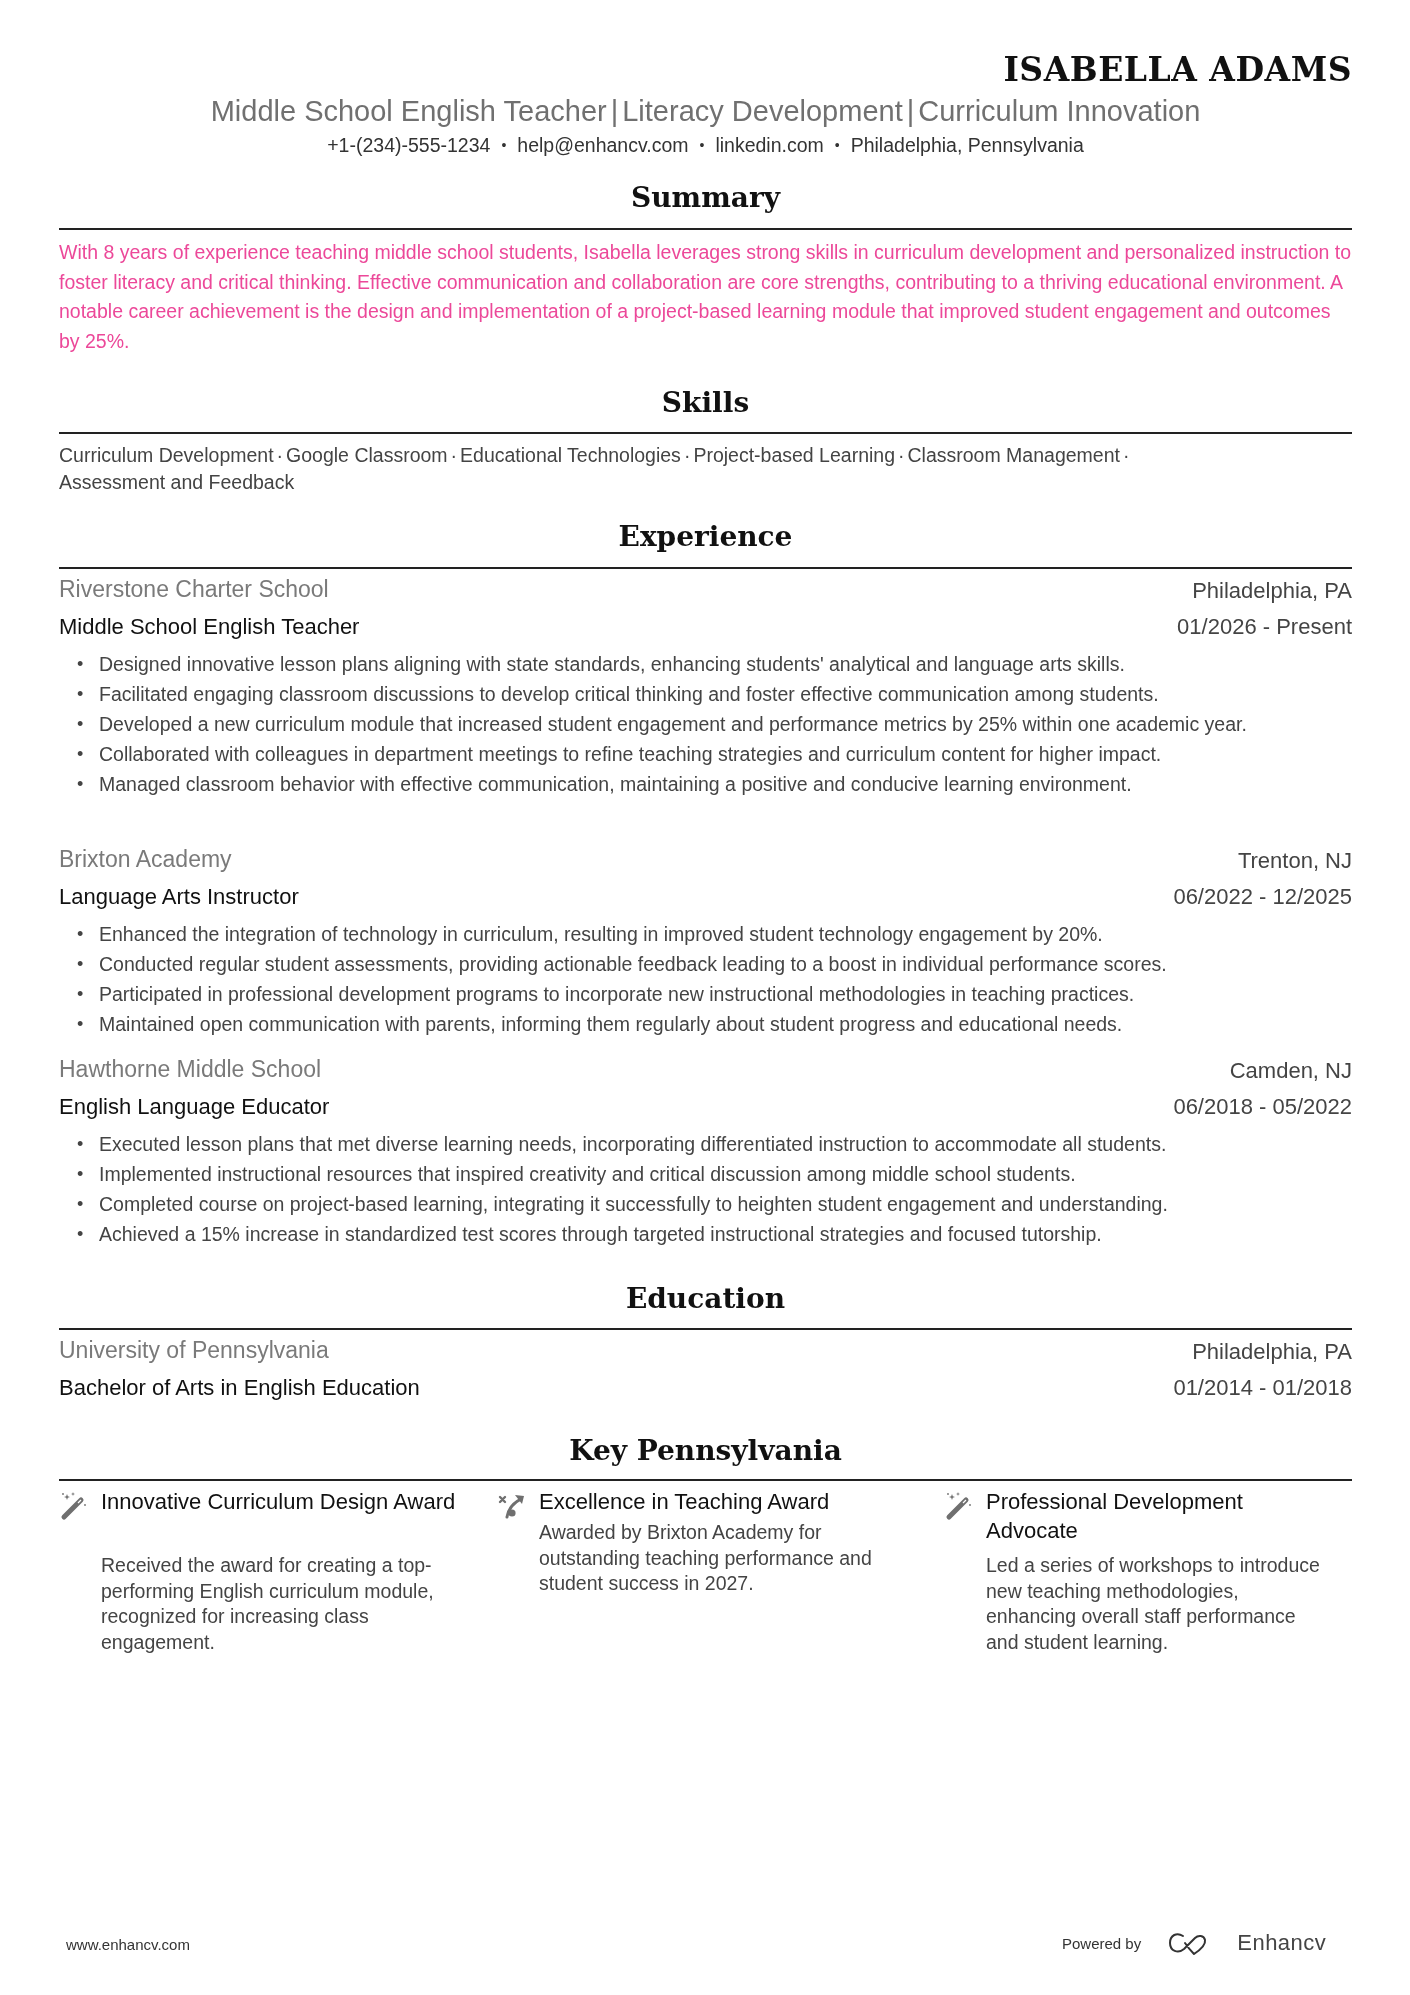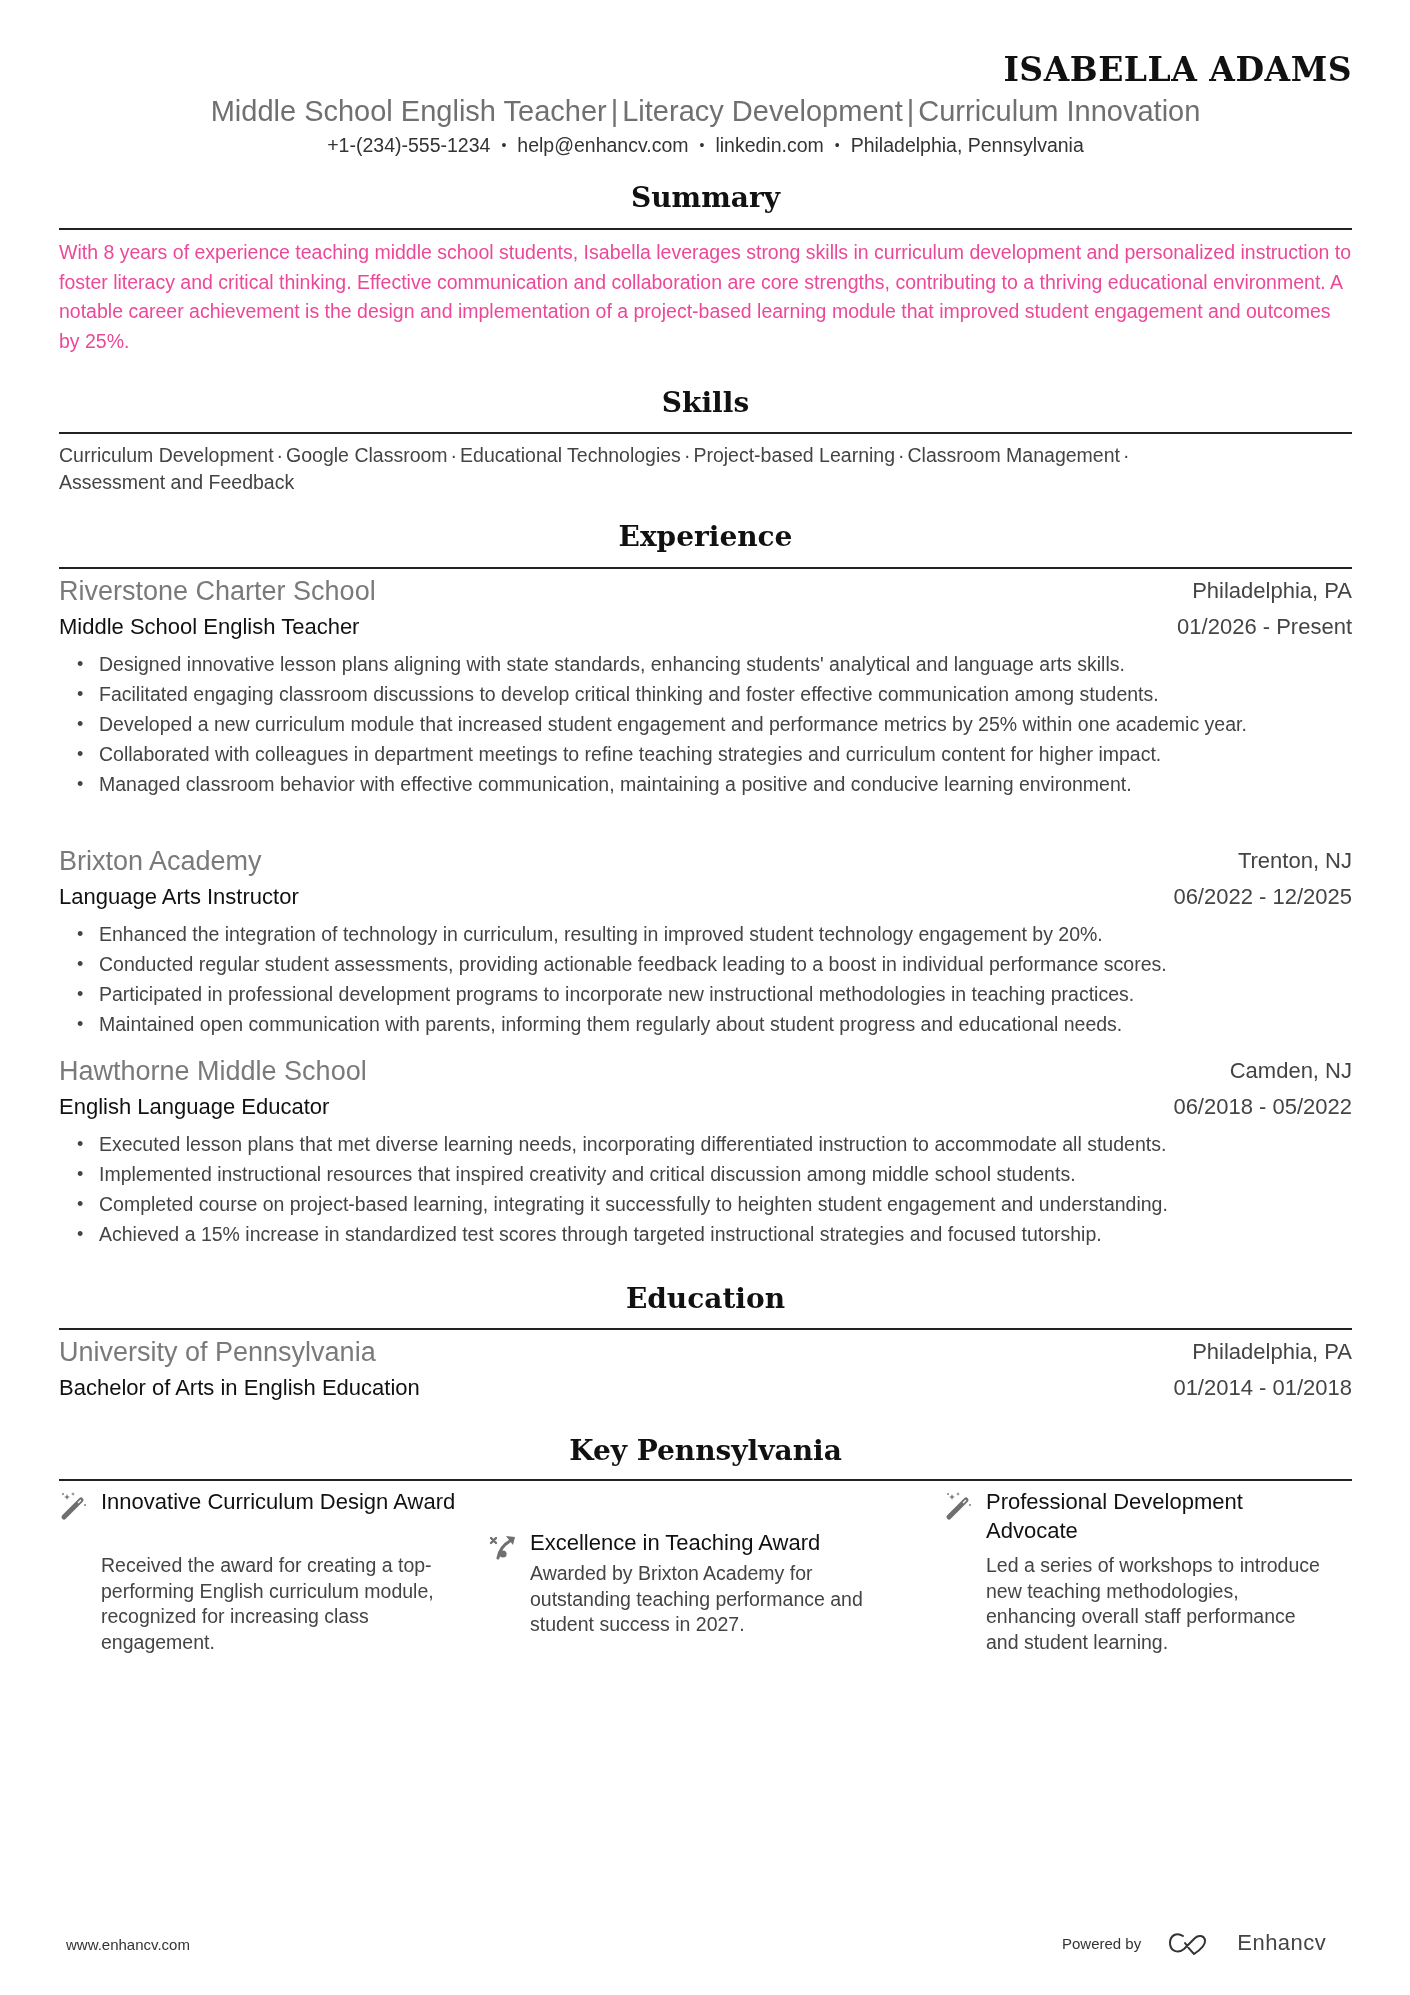--- a/index.html
+++ b/index.html
@@ -23,21 +23,21 @@
                    font-family: "DejaVu Serif", serif; font-weight: bold; font-size: 28px; color: #111; }
   .rule { position: absolute; left: 0; width: 1293px; height: 2px; background: #222; }
 
   .para { position: absolute; left: 0; width: 1293px; font-size: 19.5px; line-height: 29.5px; color: #ec4899; }
 
   .skills { position: absolute; left: 0; width: 1293px; font-size: 19.5px; line-height: 27px; color: #444; }
   .skills .sd { margin: 0 3px; }
 
   
   .job { position: absolute; left: 0; width: 1293px; }
-  .job-company { position: absolute; left: 0; top: 0; font-size: 27px; color: #7a7a7a; white-space: nowrap; }
+  .job-company { position: absolute; left: 0; top: 0; font-size: 23px; color: #7a7a7a; white-space: nowrap; }
   .job-location { position: absolute; right: 0; top: 2px; font-size: 22px; color: #444; white-space: nowrap; }
   .job-title { position: absolute; left: 0; top: 38px; font-size: 22px; color: #111; white-space: nowrap; }
   .job-dates { position: absolute; right: 0; top: 38px; font-size: 22px; color: #444; white-space: nowrap; }
   .bullets { position: absolute; left: 12px; top: 73px; width: 1293px; list-style: none; }
   .bullets li { position: relative; padding-left: 28px; font-size: 19.5px; line-height: 30px; color: #444; }
   .bullets li::before { content: "•"; position: absolute; left: 6px; top: 0; color: #444; font-size: 18px; }
 
   
   .ach { position: absolute; top: 1482px; width: 420px; }
   .ach-icon { position: absolute; left: 0; top: 4px; width: 30px; height: 30px; }
@@ -134,21 +134,21 @@
       <line x1="19" y1="12" x2="22" y2="9" stroke="#ffffff" stroke-width="1.2"></line>
       <path d="M8 3 L8.8 5.2 L11 6 L8.8 6.8 L8 9 L7.2 6.8 L5 6 L7.2 5.2 Z" fill="#6f6f6f"></path>
       <path d="M14 1 L14.5 2.5 L16 3 L14.5 3.5 L14 5 L13.5 3.5 L12 3 L13.5 2.5 Z" fill="#6f6f6f"></path>
       <circle cx="4" cy="3" r="0.9" fill="#6f6f6f"></circle>
       <circle cx="26" cy="14" r="0.9" fill="#6f6f6f"></circle>
     </svg>
     <div class="ach-title">Innovative Curriculum Design Award</div>
     <div class="ach-desc" style="top:66px;">Received the award for creating a top-performing English curriculum module, recognized for increasing class engagement.</div>
   </div>
 
-  <div class="ach" style="left:429px; top:1487px; height:110px;margin-top:41px;">
+  <div class="ach" style="left:438px; top:1487px; height:110px;">
     <svg class="ach-icon" viewBox="0 0 30 30">
       <path d="M3 6 L8 11 M8 6 L3 11" stroke="#6f6f6f" stroke-width="2.4" stroke-linecap="round"></path>
       <path d="M10 26 Q12 14 24 8" stroke="#6f6f6f" stroke-width="3" fill="none" stroke-linecap="round"></path>
       <path d="M18 4 L27 5 L25 13 Z" fill="#6f6f6f"></path>
       <circle cx="15" cy="22" r="3.6" fill="#6f6f6f"></circle>
     </svg>
     <div class="ach-title">Excellence in Teaching Award</div>
     <div class="ach-desc" style="top:33px;">Awarded by Brixton Academy for outstanding teaching performance and student success in 2027.</div>
   </div>
 

